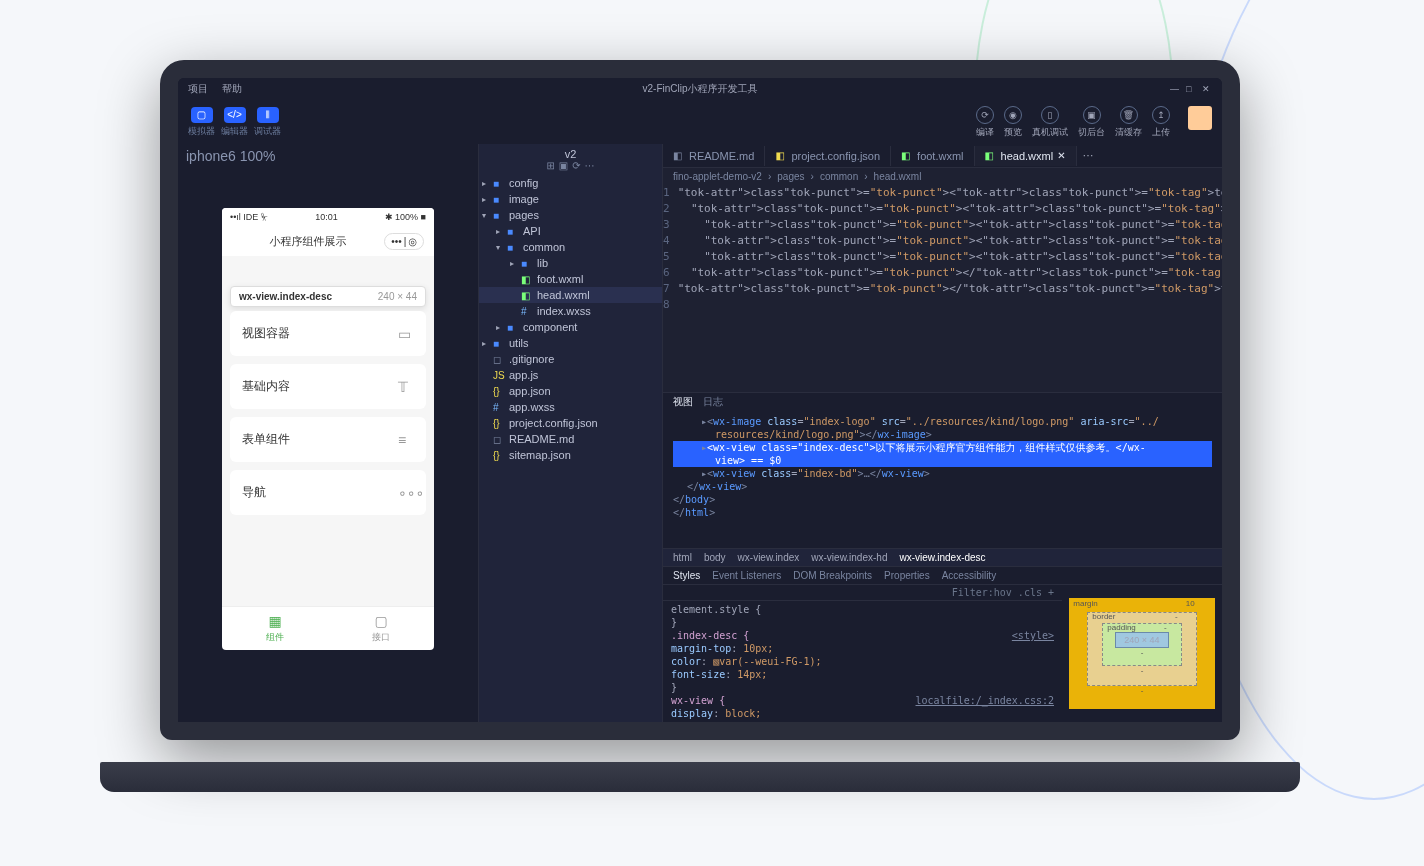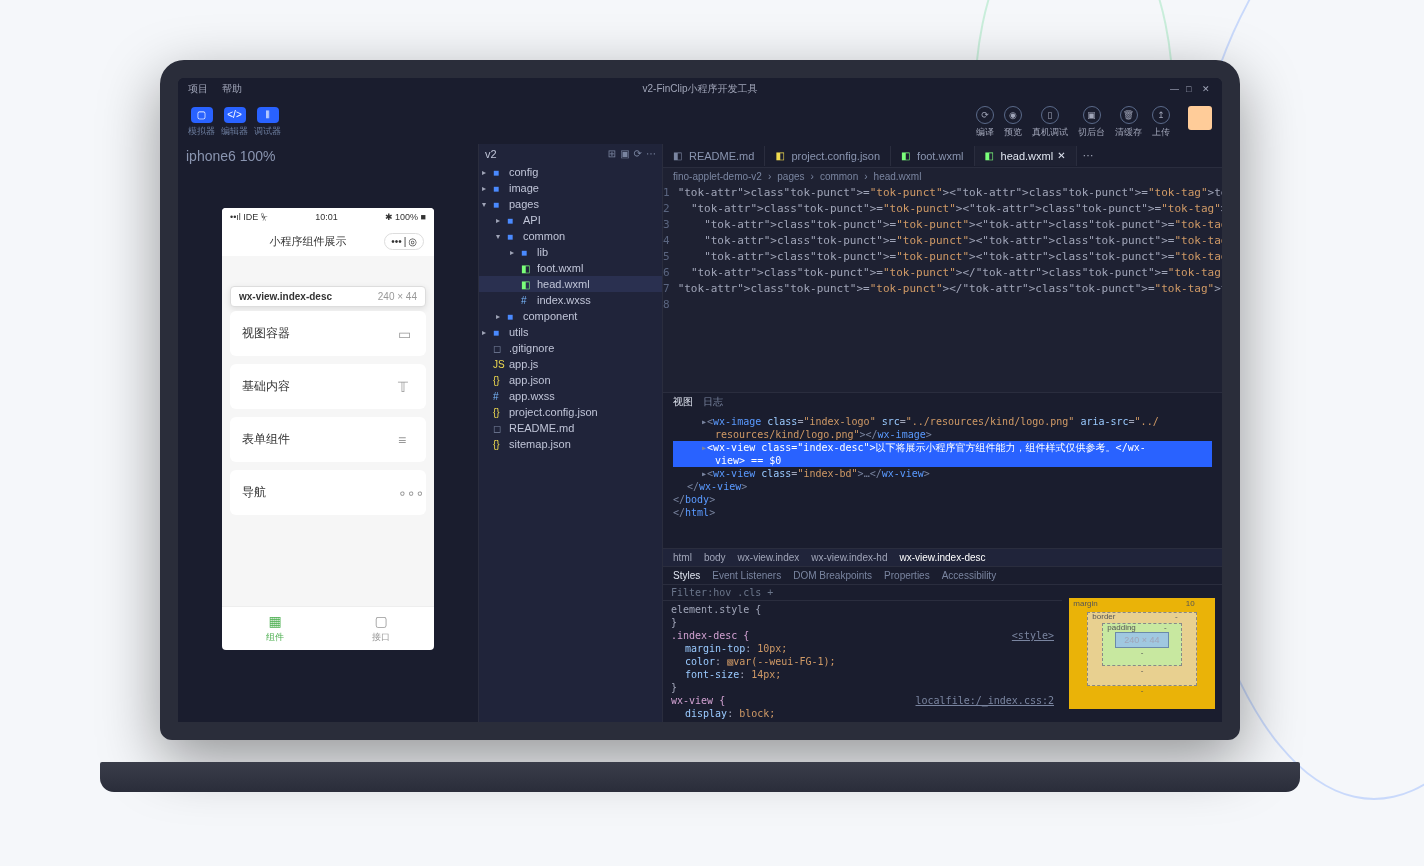--- a/index.html
+++ b/index.html
@@ -54,21 +54,21 @@
 .sim-highlight { background: #5a9aff; color: #fff; padding: 10px; font-size: 9px; text-align: center; border-radius: 2px; margin-bottom: 12px; }
 .sim-card { background: #fff; border-radius: 6px; padding: 14px 12px; margin-bottom: 8px; display: flex; justify-content: space-between; align-items: center; font-size: 12px; }
 .sim-card-icon { width: 16px; height: 16px; color: #999; font-size: 14px; }
 .sim-tabbar { display: flex; border-top: 1px solid #eee; }
 .sim-tabbar-item { flex: 1; text-align: center; padding: 6px; font-size: 9px; }
 .sim-tabbar-item.active { color: #4caf50; }
 .sim-tabbar-icon { display: block; font-size: 14px; margin-bottom: 2px; }
 
 
 .filetree { width: 185px; background: #20243a; border-left: 1px solid #2a2d3e; border-right: 1px solid #2a2d3e; }
-.filetree-header { display: flex; align-items: flex-start; justify-content: space-between; padding: 4px 6px; font-size: 11px; color: #c0c5d8; }
+.filetree-header { display: flex; align-items: center; justify-content: space-between; padding: 4px 6px; font-size: 11px; color: #c0c5d8; flex-direction: column; }
 .filetree-header-icons { display: flex; gap: 4px; font-size: 10px; color: #7a85a0; }
 .ft-item { display: flex; align-items: center; gap: 4px; padding: 2px 0; font-size: 11px; cursor: pointer; }
 .ft-item.active { background: #2a3050; color: #fff; }
 .ft-chevron { width: 10px; text-align: center; font-size: 8px; }
 .ft-icon { width: 12px; font-size: 10px; }
 .ft-icon.folder { color: #4a8aff; }
 .ft-icon.js { color: #f0db4f; }
 .ft-icon.json { color: #f0db4f; }
 .ft-icon.wxml { color: #7aff7a; }
 .ft-icon.wxss { color: #7abaff; }
@@ -96,24 +96,24 @@
 .devtools-tab.active { color: #e0e5f0; }
 .devtools-dom { flex: 1; font-family: Consolas, monospace; font-size: 10px; padding: 4px 10px; overflow: hidden; line-height: 13px; }
 .devtools-dom .sel { background: #2962ff; color: #fff; padding: 0 2px; }
 .dom-chevron { color: #7a85a0; }
 .devtools-path { display: flex; gap: 12px; padding: 3px 10px; font-size: 10px; color: #a0a5b8; background: #20243a; border-top: 1px solid #2a2d3e; border-bottom: 1px solid #2a2d3e; }
 .devtools-path-item.active { color: #fff; }
 .devtools-styletabs { display: flex; gap: 12px; padding: 3px 10px; font-size: 10px; color: #7a85a0; background: #1a1d2e; border-bottom: 1px solid #2a2d3e; }
 .devtools-styletab.active { color: #e0e5f0; }
 .devtools-bottom { flex: 0 0 130px; display: flex; }
 .styles-panel { flex: 1; font-family: Consolas, monospace; font-size: 10px; }
-.styles-filter { display: flex; justify-content: flex-start; padding: 2px 8px; color: #6a758a; border-bottom: 1px solid #2a2d3e; }
+.styles-filter { display: flex; justify-content: flex-end; padding: 2px 8px; color: #6a758a; border-bottom: 1px solid #2a2d3e; }
 .styles-rules { padding: 2px 8px; line-height: 13px; }
 .styles-selector { color: #d0a0d0; }
-.styles-prop { color: #9acaff; margin-left: 14px; }
+.styles-prop { color: #9acaff; }
 .styles-val { color: #d09a66; }
 .styles-link { color: #7a85a0; float: right; text-decoration: underline; }
 .box-model { width: 160px; display: flex; align-items: center; justify-content: center; padding: 6px; }
 .bm-margin { background: #eab308; padding: 14px 18px; font-size: 9px; position: relative; }
 .bm-border { background: #e8d090; padding: 10px 14px; border: 1px dashed #888; }
 .bm-padding { background: #c8e8a0; padding: 8px 12px; border: 1px dashed #888; }
 .bm-content { background: #a0c8e0; padding: 2px 8px; border: 1px solid #6a8aaa; font-size: 9px; white-space: nowrap; }
 .bm-label { position: absolute; font-size: 8px; color: #555; }
 .bm-margin .lbl { top: 1px; left: 4px; }
 .bm-border .lbl { top: -1px; left: 4px; }

